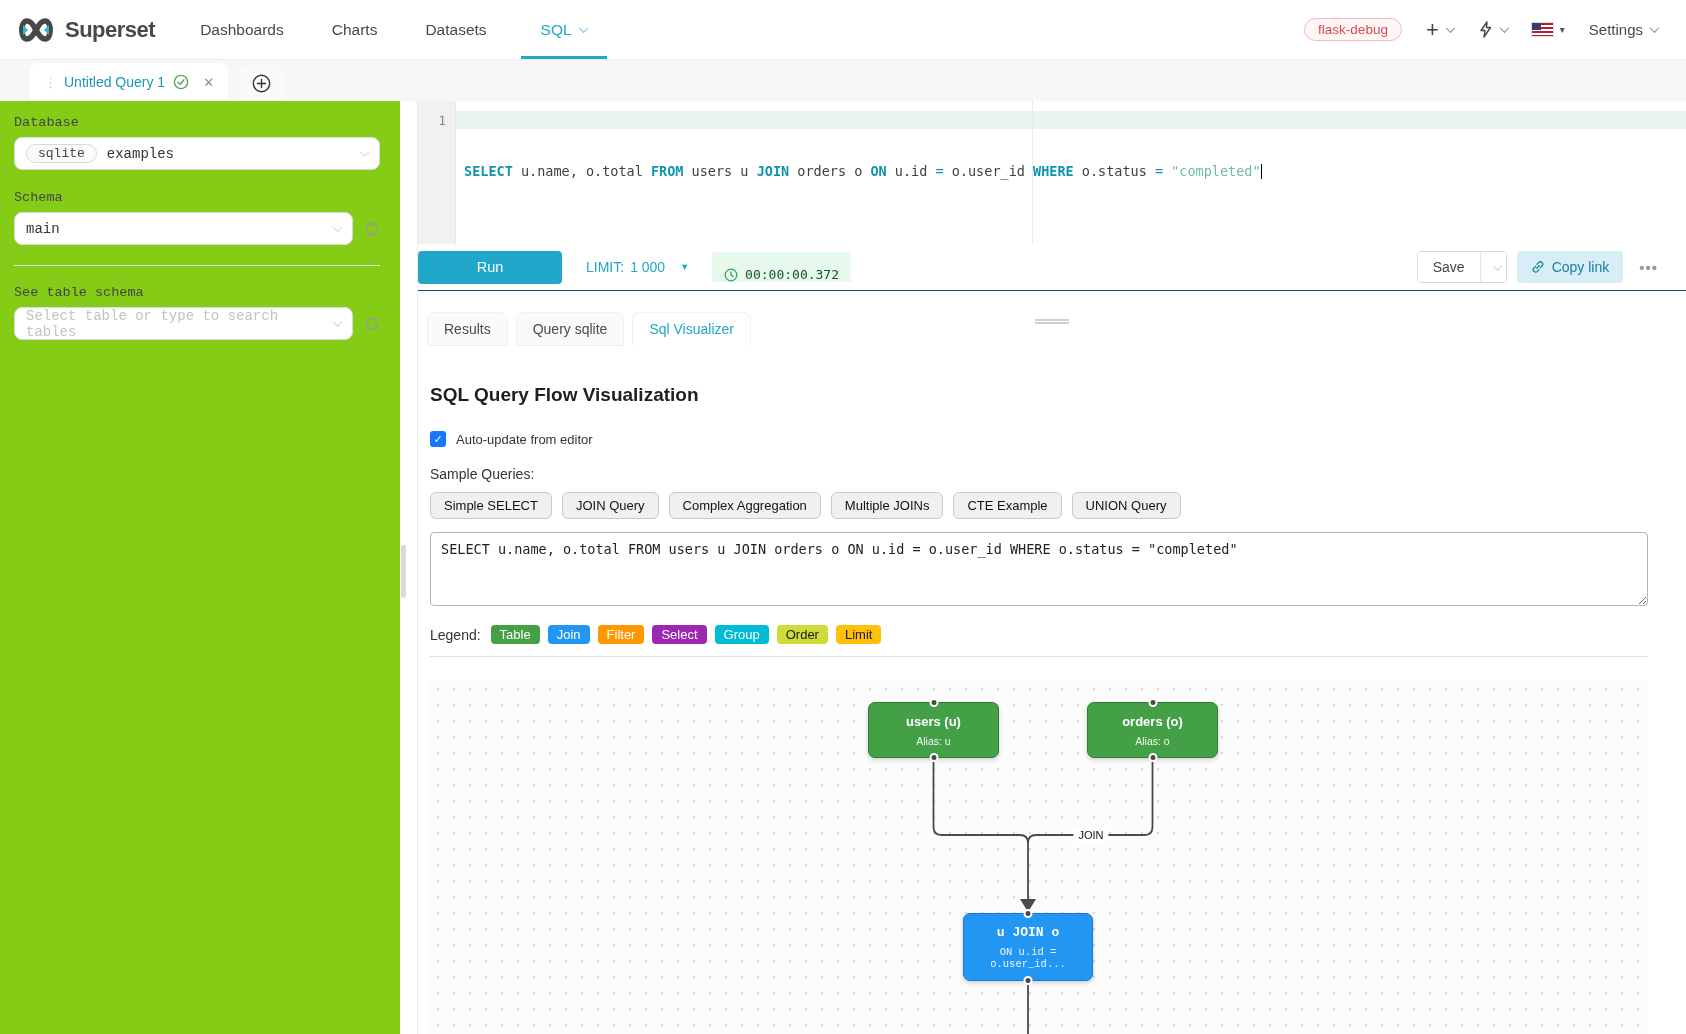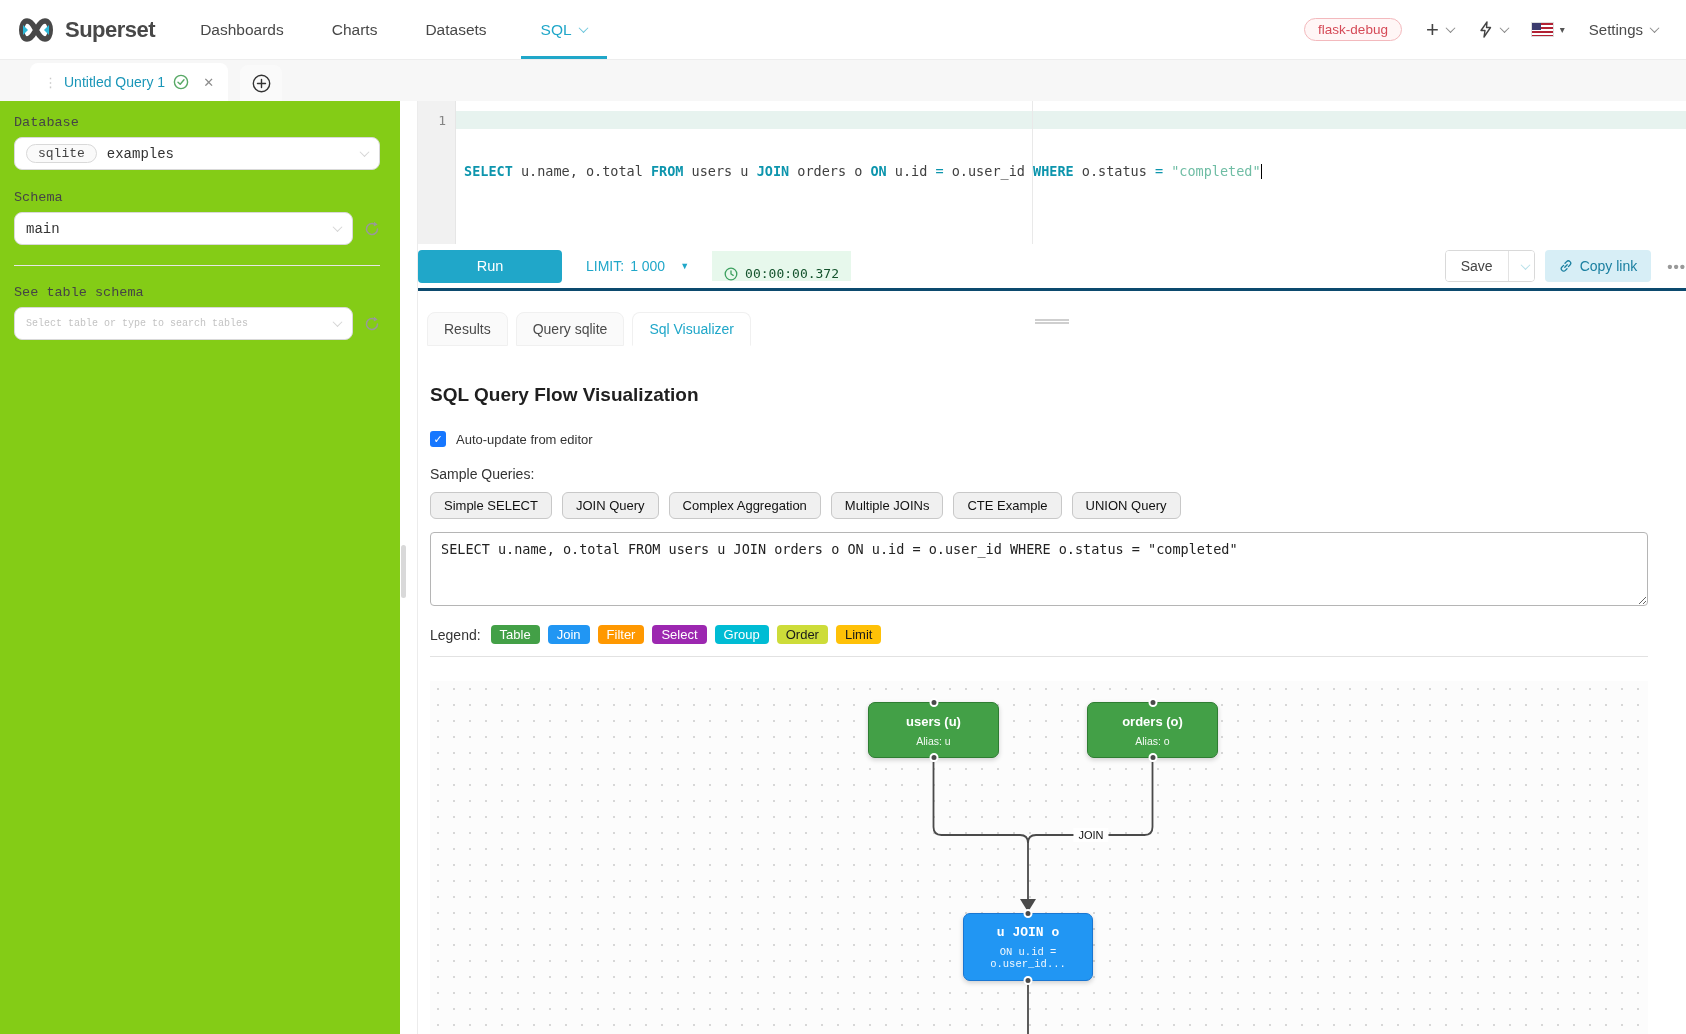--- a/index.html
+++ b/index.html
@@ -41,21 +41,21 @@
   
   .sidebar { position:absolute; top:101px; left:0; width:400px; bottom:0; background:#84cc16; padding:14px 20px 0 14px;font-family:Liberation Mono, monospace; }
   .sb-label { font-size:13.5px; color:#454545; margin-bottom:7px; }
   .sb-row { display:flex; align-items:center; margin-bottom:20px; }
   .select { flex:1; height:33px; border:1px solid #d9d9d9; border-radius:8px; background:#fff;
             display:flex; align-items:center; padding:0 11px; cursor:pointer; }
   .select .sel-chev { margin-left:auto; color:#bfbfbf; }
   .engine-pill { border:1px solid #d9d9d9; background:#fafafa; border-radius:12px; font-size:13px;
                  color:#444; padding:1px 11px; margin-right:10px; }
   .sel-text { font-size:14px; color:#333; }
-  .sel-placeholder { font-size:10px; color:#c3c3c3; }
+  .sel-placeholder { font-size:14px; color:#c3c3c3; }
   .refresh-btn { margin-left:11px; cursor:pointer; display:flex; }
   .sb-divider { border:none; border-top:1px solid #e6e6e6; margin:3px 0 19px 0; }
   .v-thumb { position:absolute; left:401px; top:545px; width:5px; height:53px; background:#d9d9d9; border-radius:3px; cursor:col-resize; }
 
   
   .main { position:absolute; left:417px; top:101px; right:0; bottom:0; border-left:1px solid #ececec; }
 
   
   .editor { position:relative; height:143px; background:#fff; overflow:hidden; }
   .gutter { position:absolute; left:0; top:0; bottom:0; width:38px; background:#f1f1f1; border-right:1px solid #e6e6e6; }
@@ -64,21 +64,21 @@
                font-size:13.5px; line-height:17px; white-space:pre; }
   .cur-line { position:absolute; left:0; right:0; top:10px; height:18px; background:#e7f3ef; }
   .print-margin { position:absolute; left:575px; top:0; bottom:0; width:1px; background:#e9e9e9; }
   .code-line { position:relative; padding:11px 0 0 7px; color:#404040; }
   .tok-kw { color:#0d95ad; font-weight:bold; }
   .tok-op { color:#0d95ad; }
   .tok-str { color:#6fbda4; }
   .caret-bar { display:inline-block; border-left:1.6px solid #000; height:15px; vertical-align:text-bottom; }
 
   
-  .toolbar { position:relative; height:47px; display:flex; align-items:center; border-bottom:3px solid #0c4a6e; }
+  .toolbar { position:relative; height:47px; display:flex; align-items:center; border-bottom:1px solid #0c4a6e; padding-right:28px; }
   .run-btn { width:144px; height:33px; background:#20a7c9; color:#fff; border:none; border-radius:4px;
              font-size:14.5px; font-family:inherit; cursor:pointer; }
   .limit { display:flex; align-items:center; margin-left:24px; color:#20a7c9; font-size:14px; cursor:pointer; }
   .limit b { font-weight:500; margin-left:6px; }
   .limit .caret-down { font-size:9px; margin-left:15px; }
   .timer { display:flex; align-items:flex-end; gap:7px; margin-left:23px; background:#e7f8ec; color:#14532d;
            border-radius:0; height:30px; padding:0 12px; font-family:"DejaVu Sans Mono", monospace; font-size:13px; }
   .tb-right { margin-left:auto; display:flex; align-items:center; gap:10px; }
   .save-split { display:flex; border:1px solid #d9d9d9; border-radius:4px; height:32px; overflow:hidden; }
   .save-main { padding:0 15px; display:flex; align-items:center; font-size:14px; color:#454545; cursor:pointer; background:#fff; }

